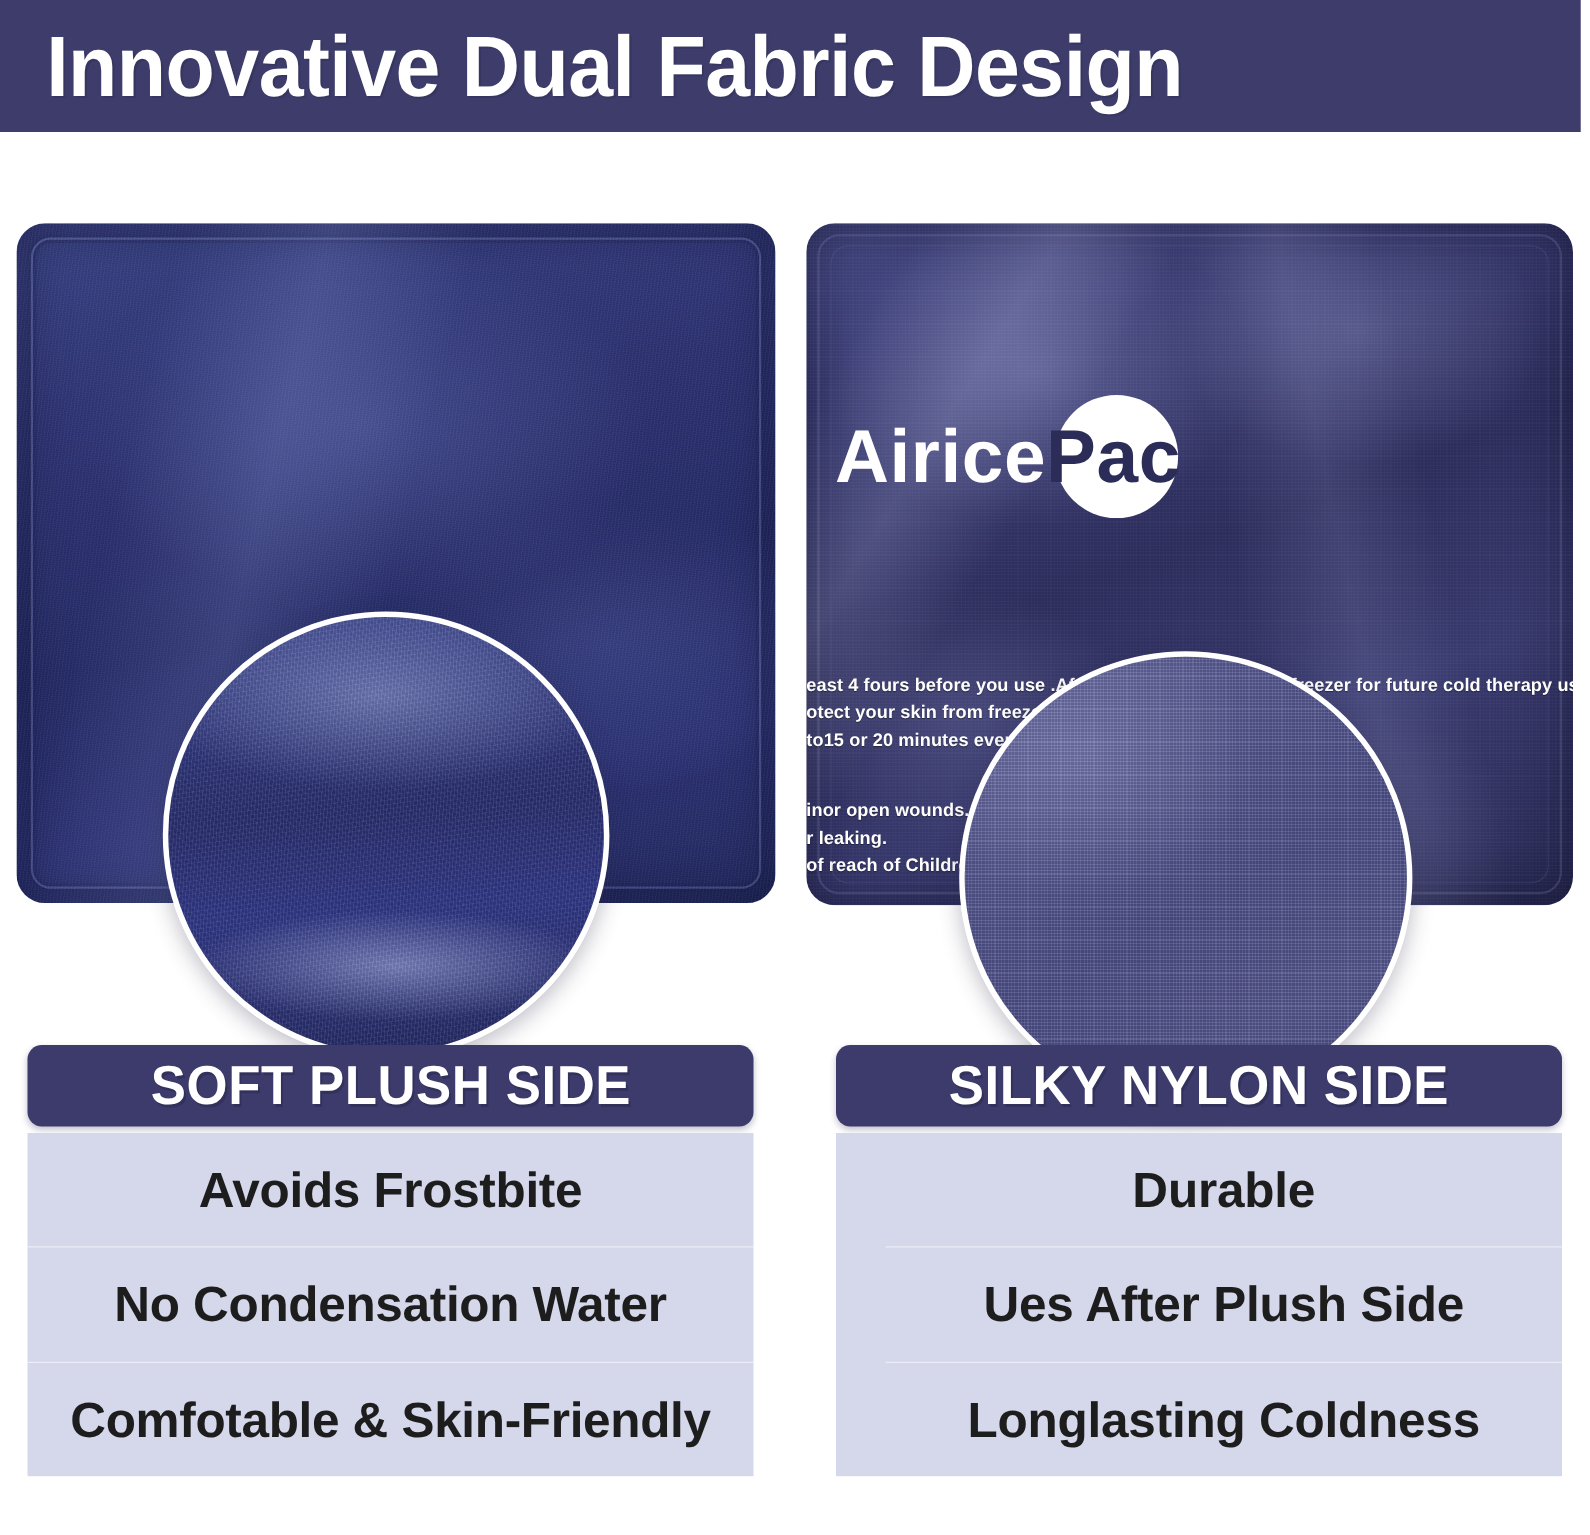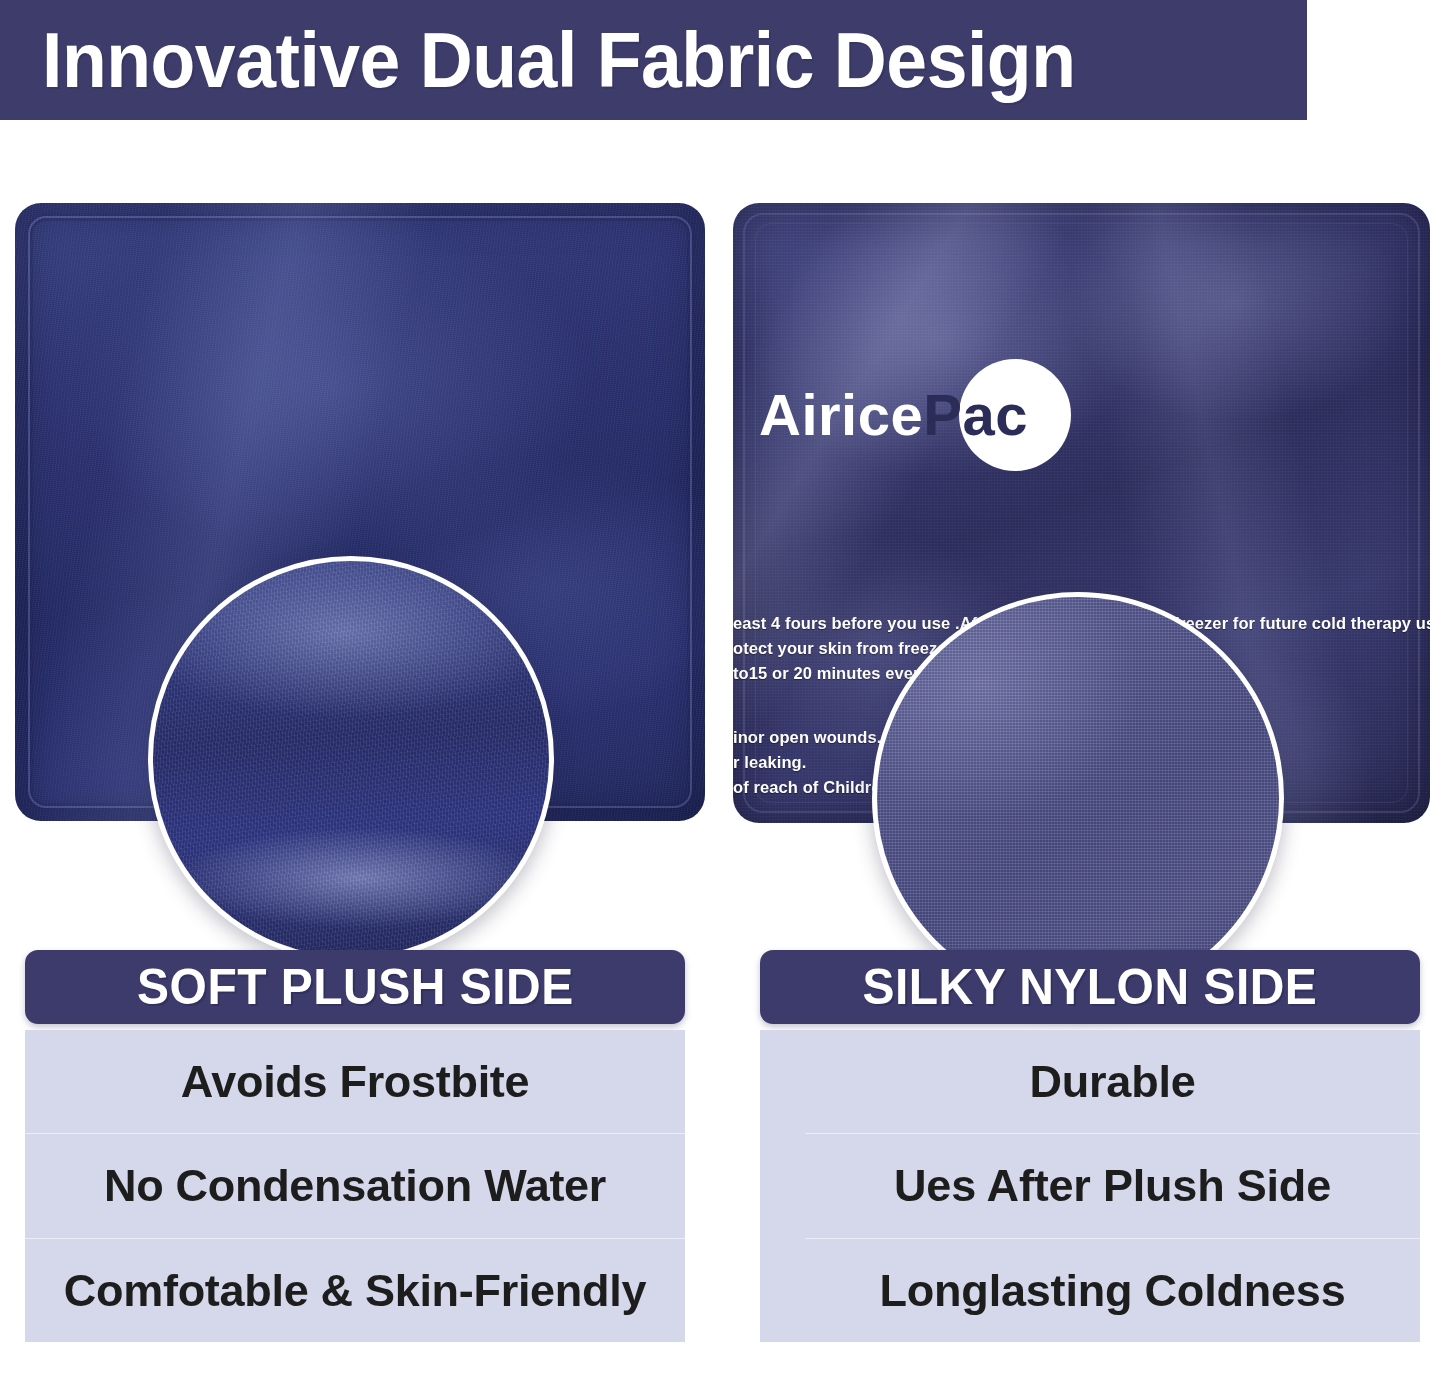--- a/index.html
+++ b/index.html
@@ -14,21 +14,21 @@
     overflow: hidden;
     font-family: "Liberation Sans", sans-serif;
     -webkit-font-smoothing: antialiased;
   }
 
   
   .header-banner {
     position: absolute;
     left: 0;
     top: 0;
-    width: 1307px;
+    width: 1437px;
     height: 120px;
     background: #3d3c6b;
     display: flex;
     align-items: center;
     box-sizing: border-box;
     padding-left: 42px;
   }
   .header-title {
     color: #ffffff;
     font-size: 78px;
@@ -154,21 +154,21 @@
     left: 214px;
     top: -2px;
     width: 112px;
     height: 112px;
     border-radius: 50%;
     background: #ffffff;
   }
   .brand-text {
     position: relative;
     z-index: 2;
-    font-size: 58px;
+    font-size: 68px;
     font-weight: bold;
     letter-spacing: 0.5px;
     line-height: 1;
     padding-left: 14px;
     white-space: nowrap;
   }
   .brand-airice { color: #ffffff; }
   .brand-pac { color: #2b2c57; }
 
   

